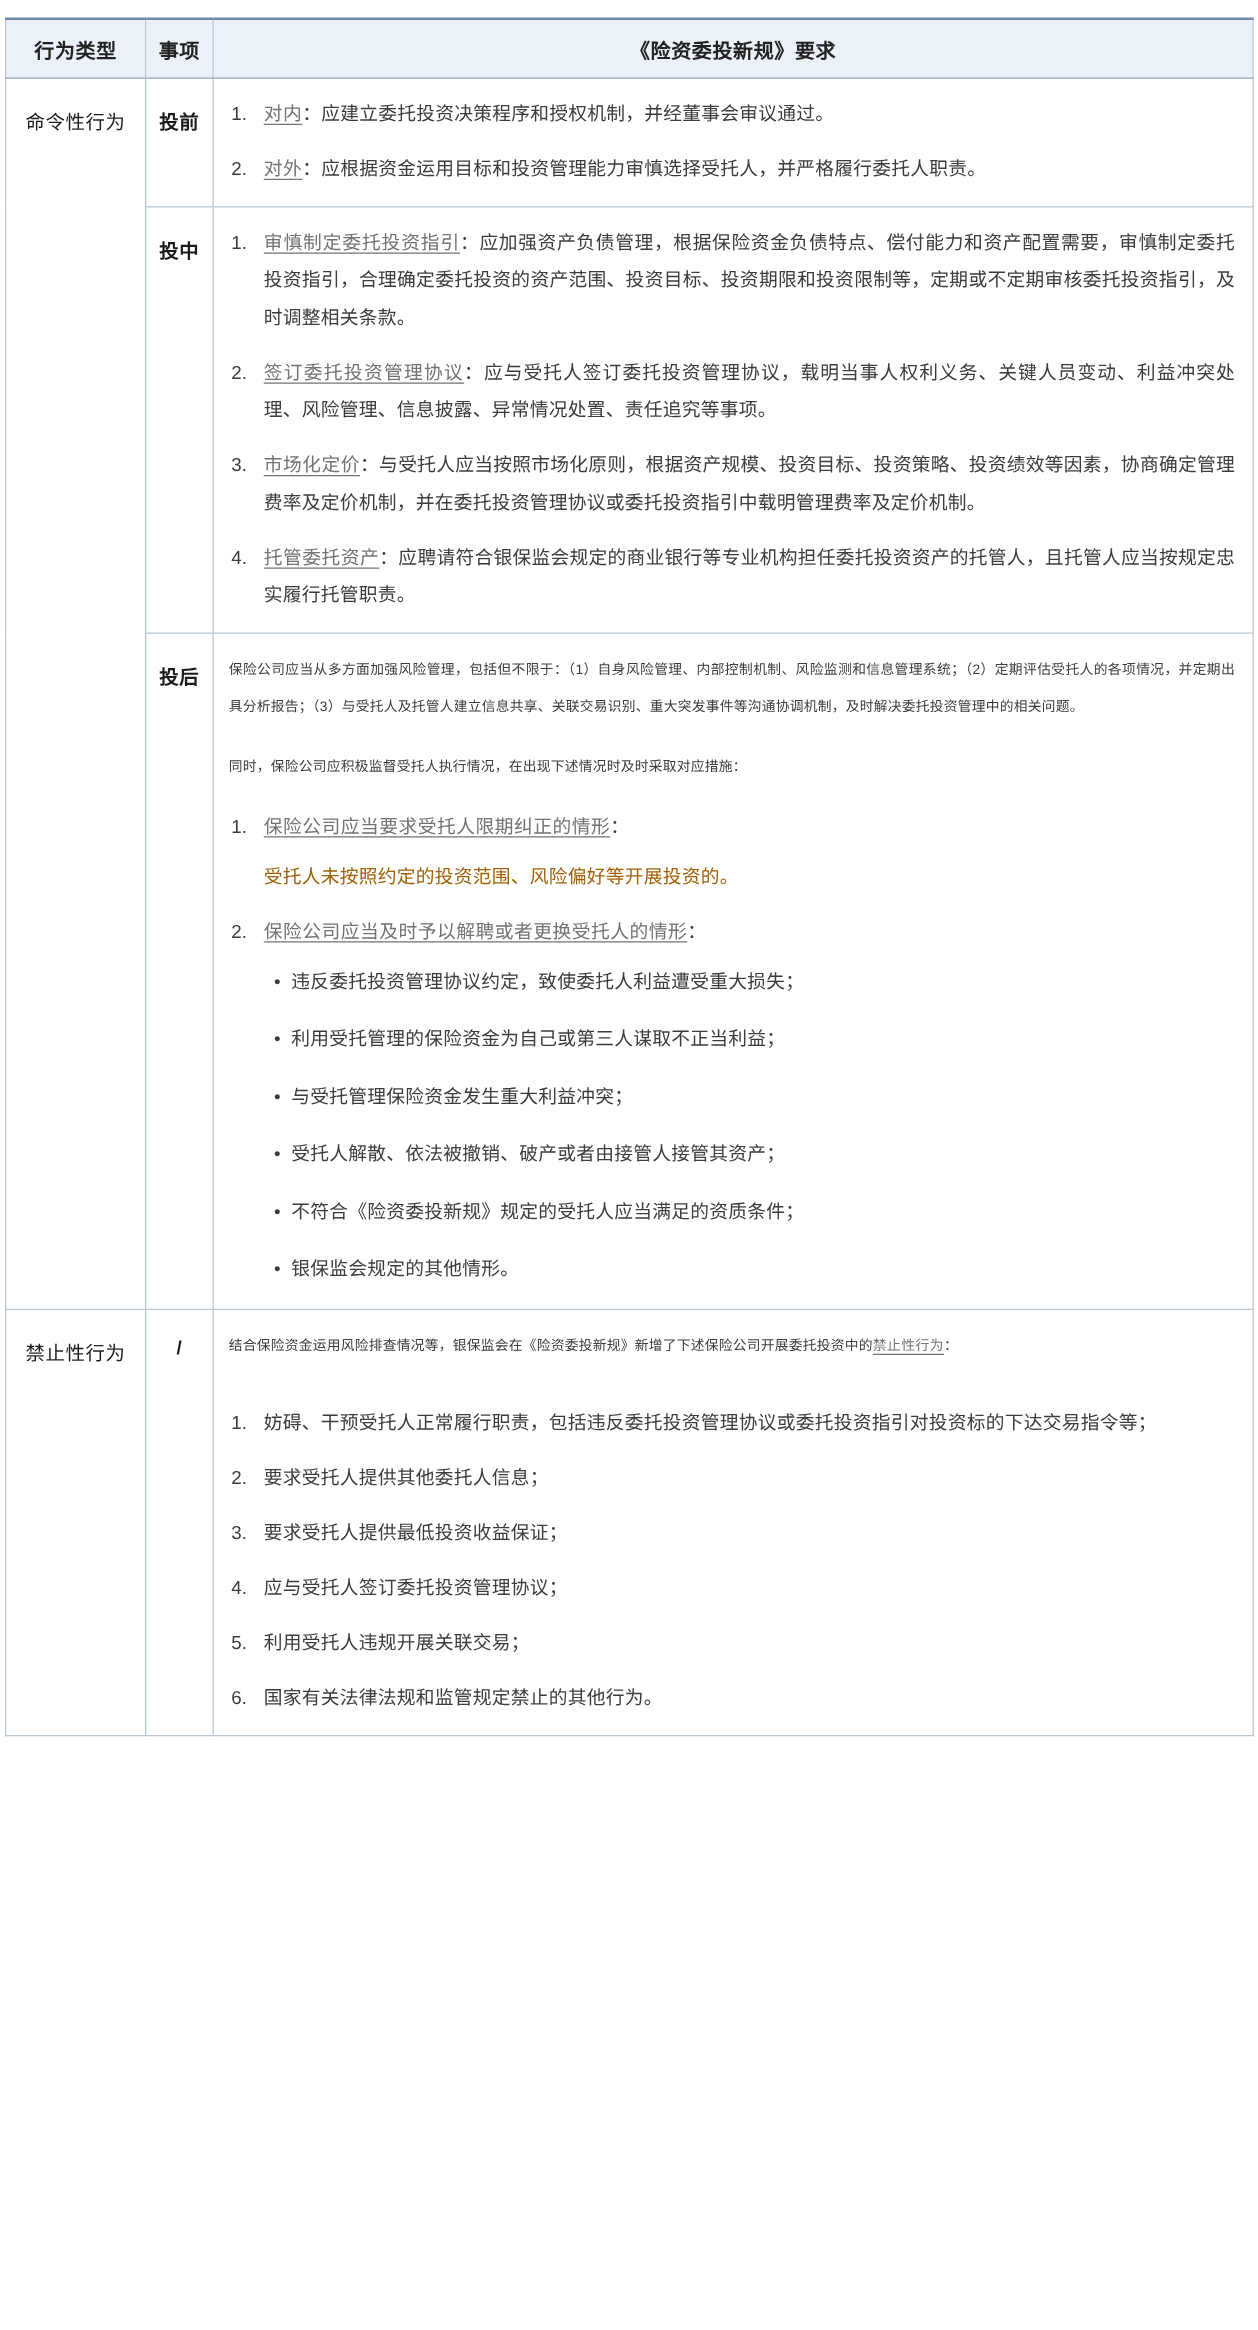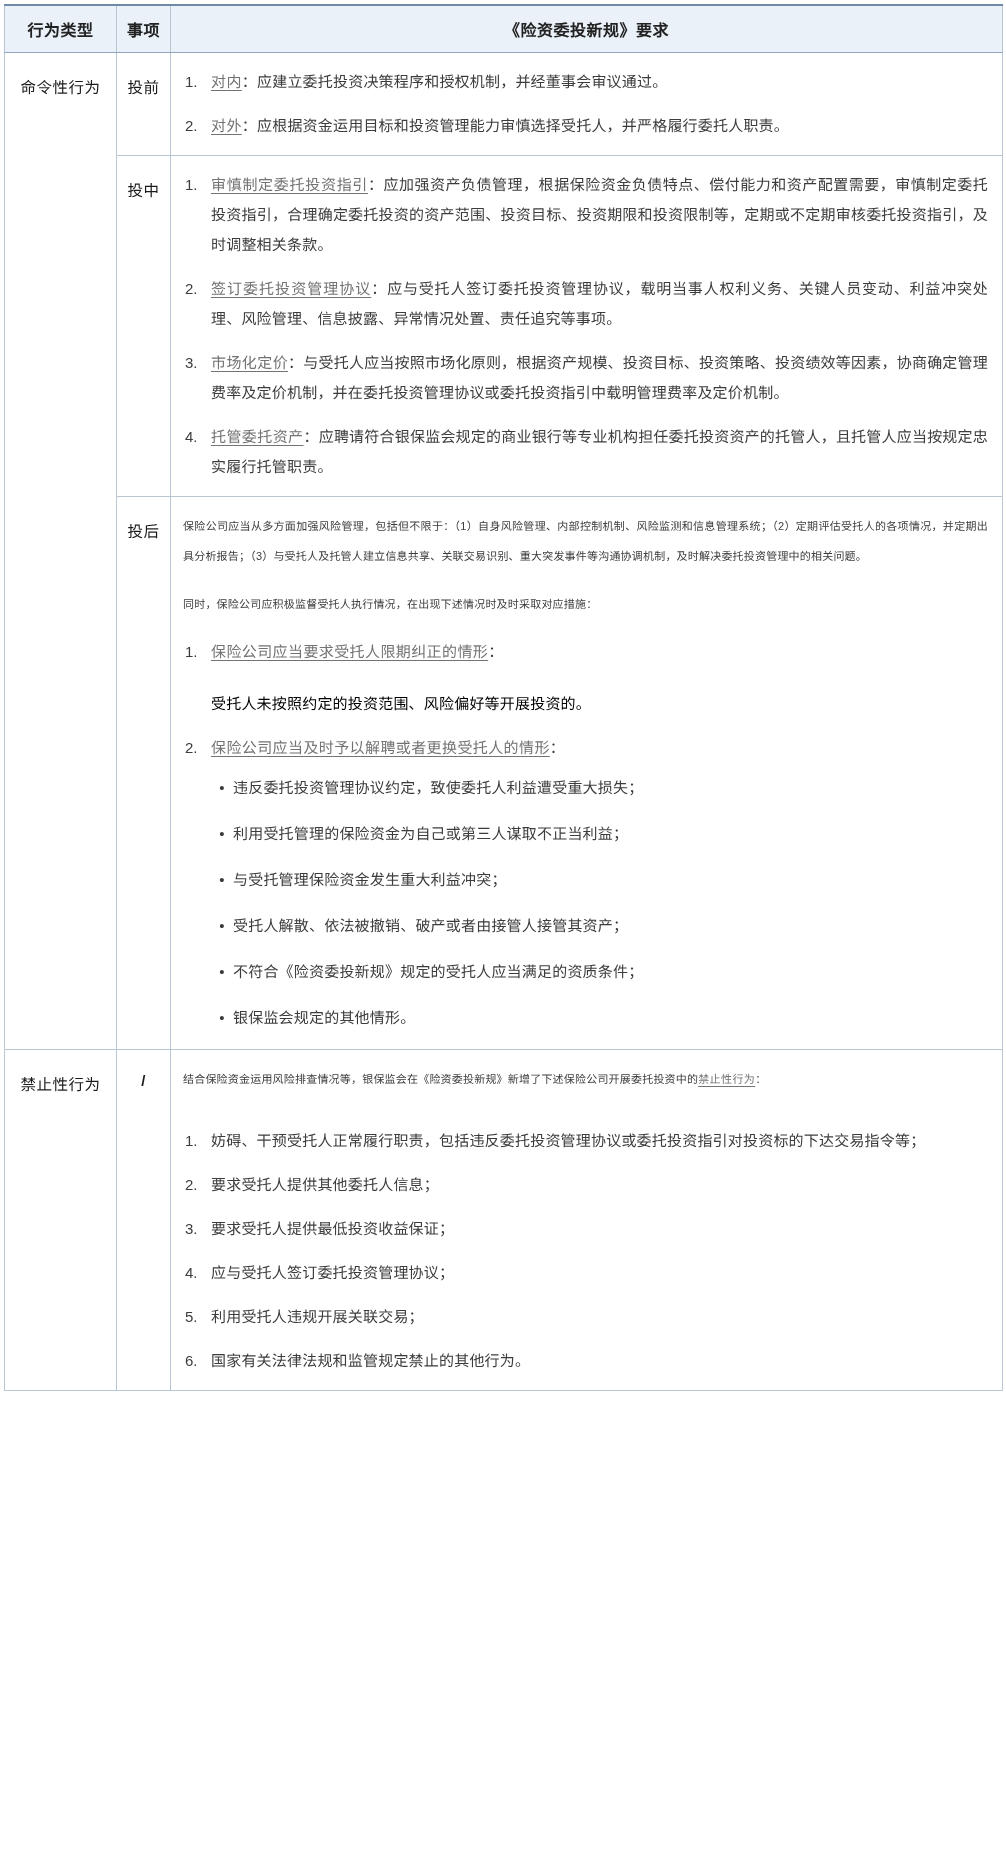--- a/index.html
+++ b/index.html
@@ -10,21 +10,21 @@
   }
   body {
     font-family: "Liberation Sans", "DejaVu Sans", sans-serif;
     width: 1006px;
     color: #3c3c3c;
     -webkit-font-smoothing: antialiased;
   }
   .sheet {
     width: 1006px;
     box-sizing: border-box;
-    padding: 4px 4px 8px 4px;
+    padding: 14px 4px 8px 4px;
     background: #ffffff;
   }
   table.reg-table {
     border-collapse: collapse;
     width: 998px;
     margin: 0 auto;
     table-layout: fixed;
   }
   table.reg-table col.c-type  { width: 112px; }
   table.reg-table col.c-item  { width:  54px; }
@@ -59,21 +59,21 @@
     font-weight: normal;
     font-size: 15.5px;
     color: #1b1b1b;
     padding-top: 22px;
     letter-spacing: 0.5px;
     background: #ffffff;
   }
   td.item-cell {
     text-align: center;
     vertical-align: top;
-    font-weight: normal;
+    font-weight: bold;
     font-size: 15.5px;
     color: #1b1b1b;
     padding-top: 22px;
     letter-spacing: 0.5px;
     background: #ffffff;
   }
   td.item-cell.slash {
     font-weight: bold;
     font-size: 15px;
   }
@@ -123,22 +123,22 @@
     color: #3c3c3c;
     text-align: justify;
     margin: 0 0 18px 0;
     letter-spacing: 0.2px;
   }
   .para.tight { margin-bottom: 32px; }
 
   .sub-text {
     font-size: 15px;
     line-height: 30px;
-    color: #000000;
-    margin: 22px 0 0 0;
+    color: #a16207;
+    margin: 10px 0 0 0;
   }
   ul.bullet-list {
     list-style: none;
     margin: 10px 0 0 0;
     padding: 0;
   }
   ul.bullet-list > li {
     display: flex;
     align-items: flex-start;
     margin: 0 0 16px 0;

